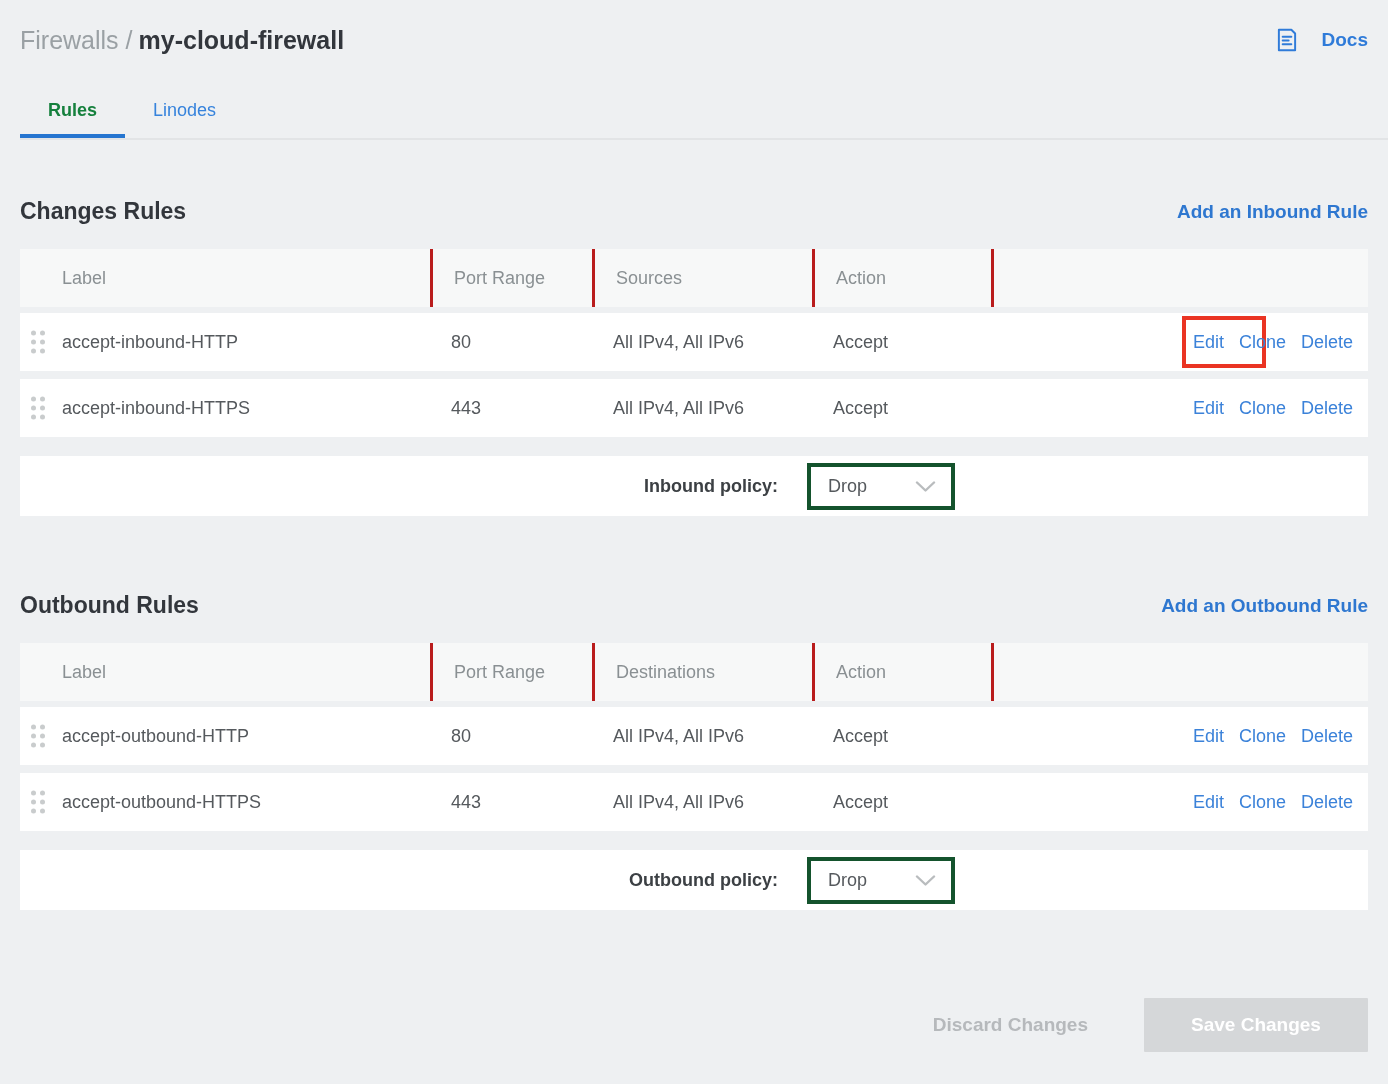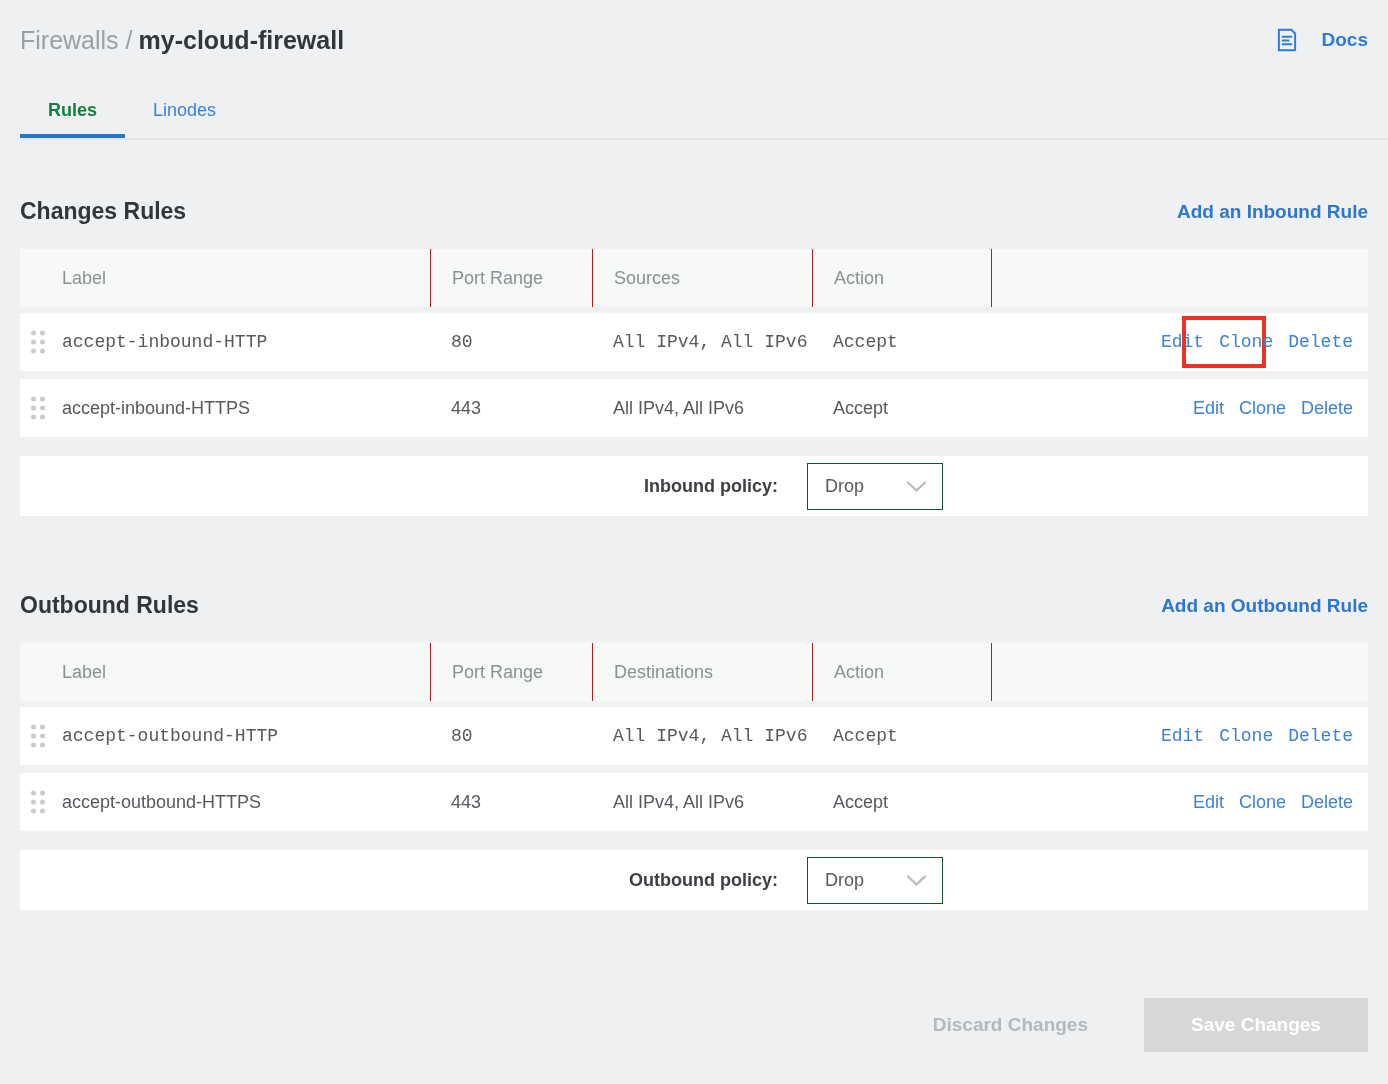--- a/index.html
+++ b/index.html
@@ -29,38 +29,38 @@
   .tab.inactive { color:#3683dc; }
   
   .section-head { margin-top:58px; display:flex; justify-content:space-between; align-items:center; }
   .section-title { font-size:23px; font-weight:700; color:#32363c; }
   .add-rule-link { font-size:19px; font-weight:700; color:#2e77d0; cursor:pointer; }
   
   .rules-table { margin-top:24px; }
   .grid-row { display:grid; grid-template-columns:410px 162px 220px 179px 1fr; align-items:center; }
   .thead { background:#f7f8f8; height:58px; color:#8a9093; font-size:18px; }
   .thead .cell { height:100%; display:flex; align-items:center; }
-  .thead .cell + .cell { border-left:1px solid #b91c1c; }
+  .thead .cell + .cell { border-left:3px solid #b91c1c; }
   .row { background:#ffffff; height:58px; color:#55595d; font-size:18px; position:relative; }
-  .row.first { margin-top:6px;font-family:Liberation Mono, monospace; }
+  .row.first { margin-top:6px; }
   .row + .row { margin-top:8px; }
   .cell-label { padding-left:42px; position:relative; }
   .cell-pad { padding-left:21px; }
   .drag-handle { position:absolute; left:11px; top:50%; transform:translateY(-50%);
     display:grid; grid-template-columns:repeat(2,5px); grid-auto-rows:5px; gap:4px; cursor:grab; }
   .drag-handle i { width:5px; height:5px; border-radius:50%; background:#c9cccd; }
   .cell-links { display:flex; justify-content:flex-end; align-items:center; gap:15px; padding-right:15px; }
   .link { color:#3b82d9; font-size:18px; cursor:pointer; position:relative; display:inline-block; }
   .red-box { position:absolute; left:50%; top:50%; transform:translate(-50%,-50%);
     width:84px; height:52px; border:4px solid #ea3423; pointer-events:none; }
   
   .policy-row { margin-top:19px; background:#ffffff; height:60px; display:flex; align-items:center; }
   .policy-label-wrap { width:758px; text-align:right; }
   .policy-label { font-size:18px; font-weight:700; color:#3c4044; }
-  .policy-select { margin-left:29px; width:136px; height:47px; border:1px solid #14532d; background:#fff;
+  .policy-select { margin-left:29px; width:148px; height:47px; border:4px solid #14532d; background:#fff;
     display:flex; align-items:center; justify-content:space-between; padding:0 15px 0 17px; cursor:pointer; }
   .policy-value { font-size:18px; color:#55595d; }
   
   .footer-actions { margin-top:88px; display:flex; justify-content:flex-end; align-items:center; gap:56px; }
   .discard-btn { font-size:19px; font-weight:700; color:#b6b9bc; background:none; border:none; cursor:pointer;
     font-family:"Liberation Sans", sans-serif; }
   .save-btn { width:224px; height:54px; background:#d5d7d9; color:#ffffff; font-size:19px; font-weight:700;
     border:none; cursor:pointer; font-family:"Liberation Sans", sans-serif; border-radius:1px; }
 </style>
 </head>

